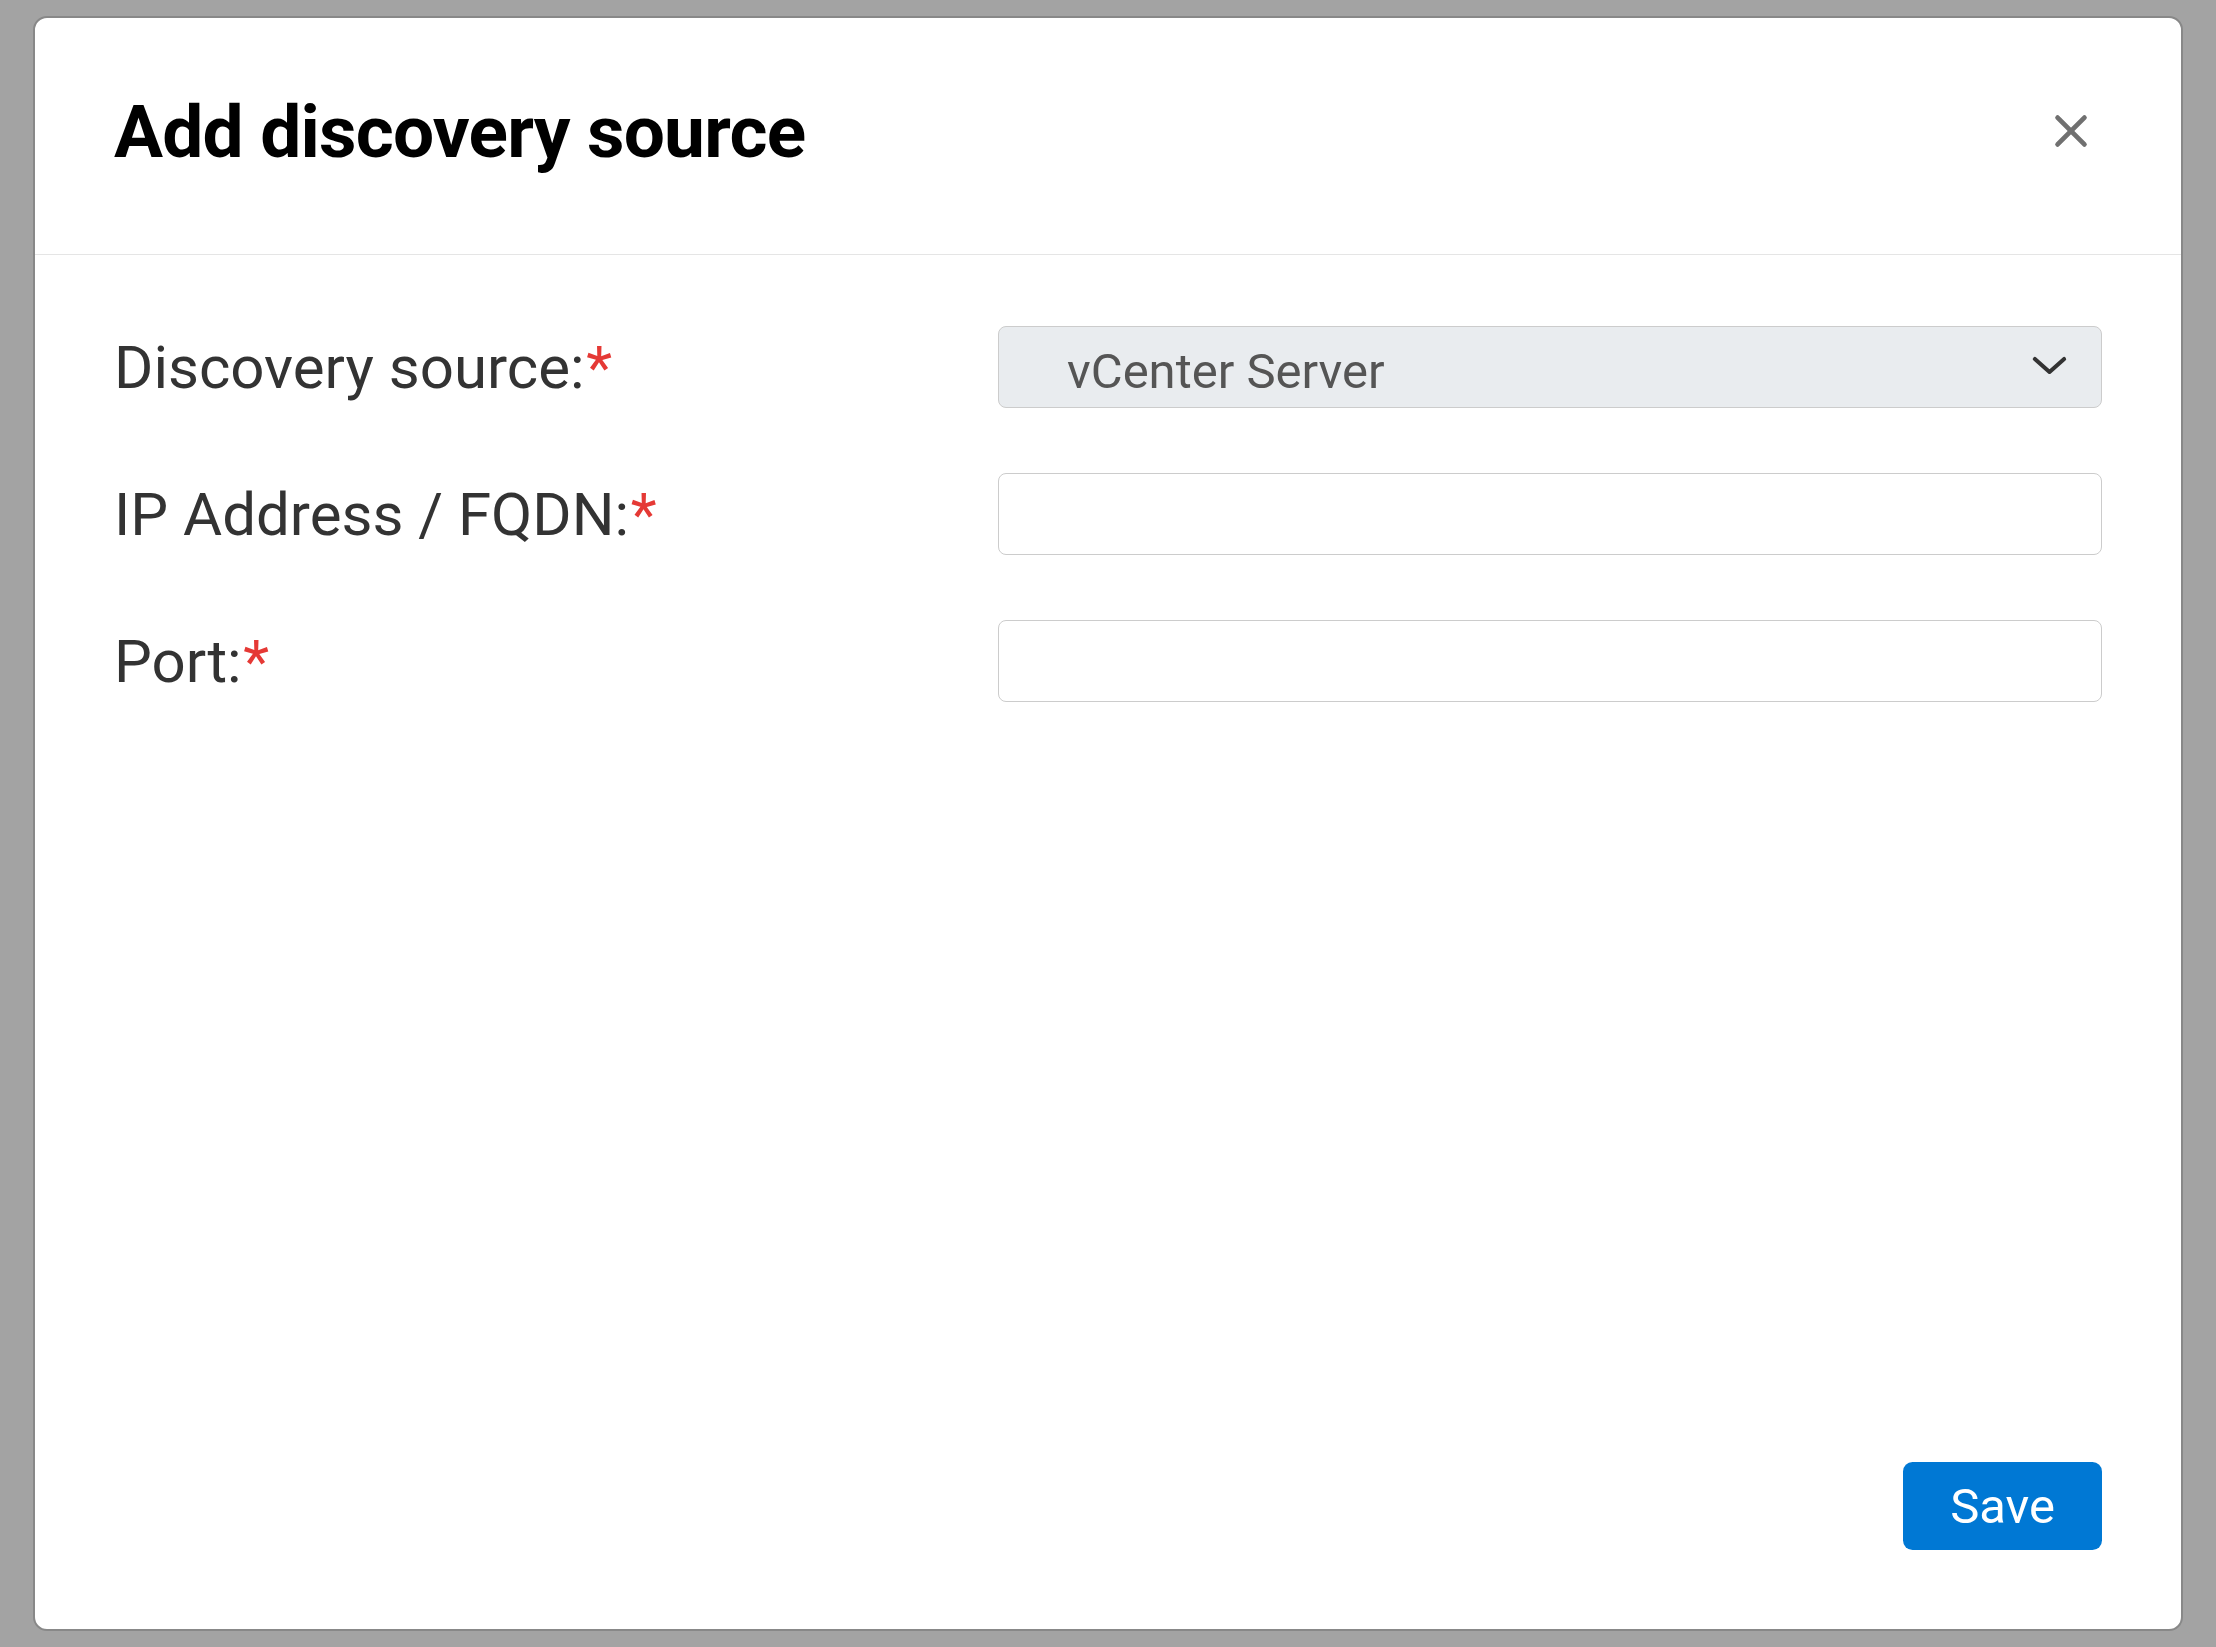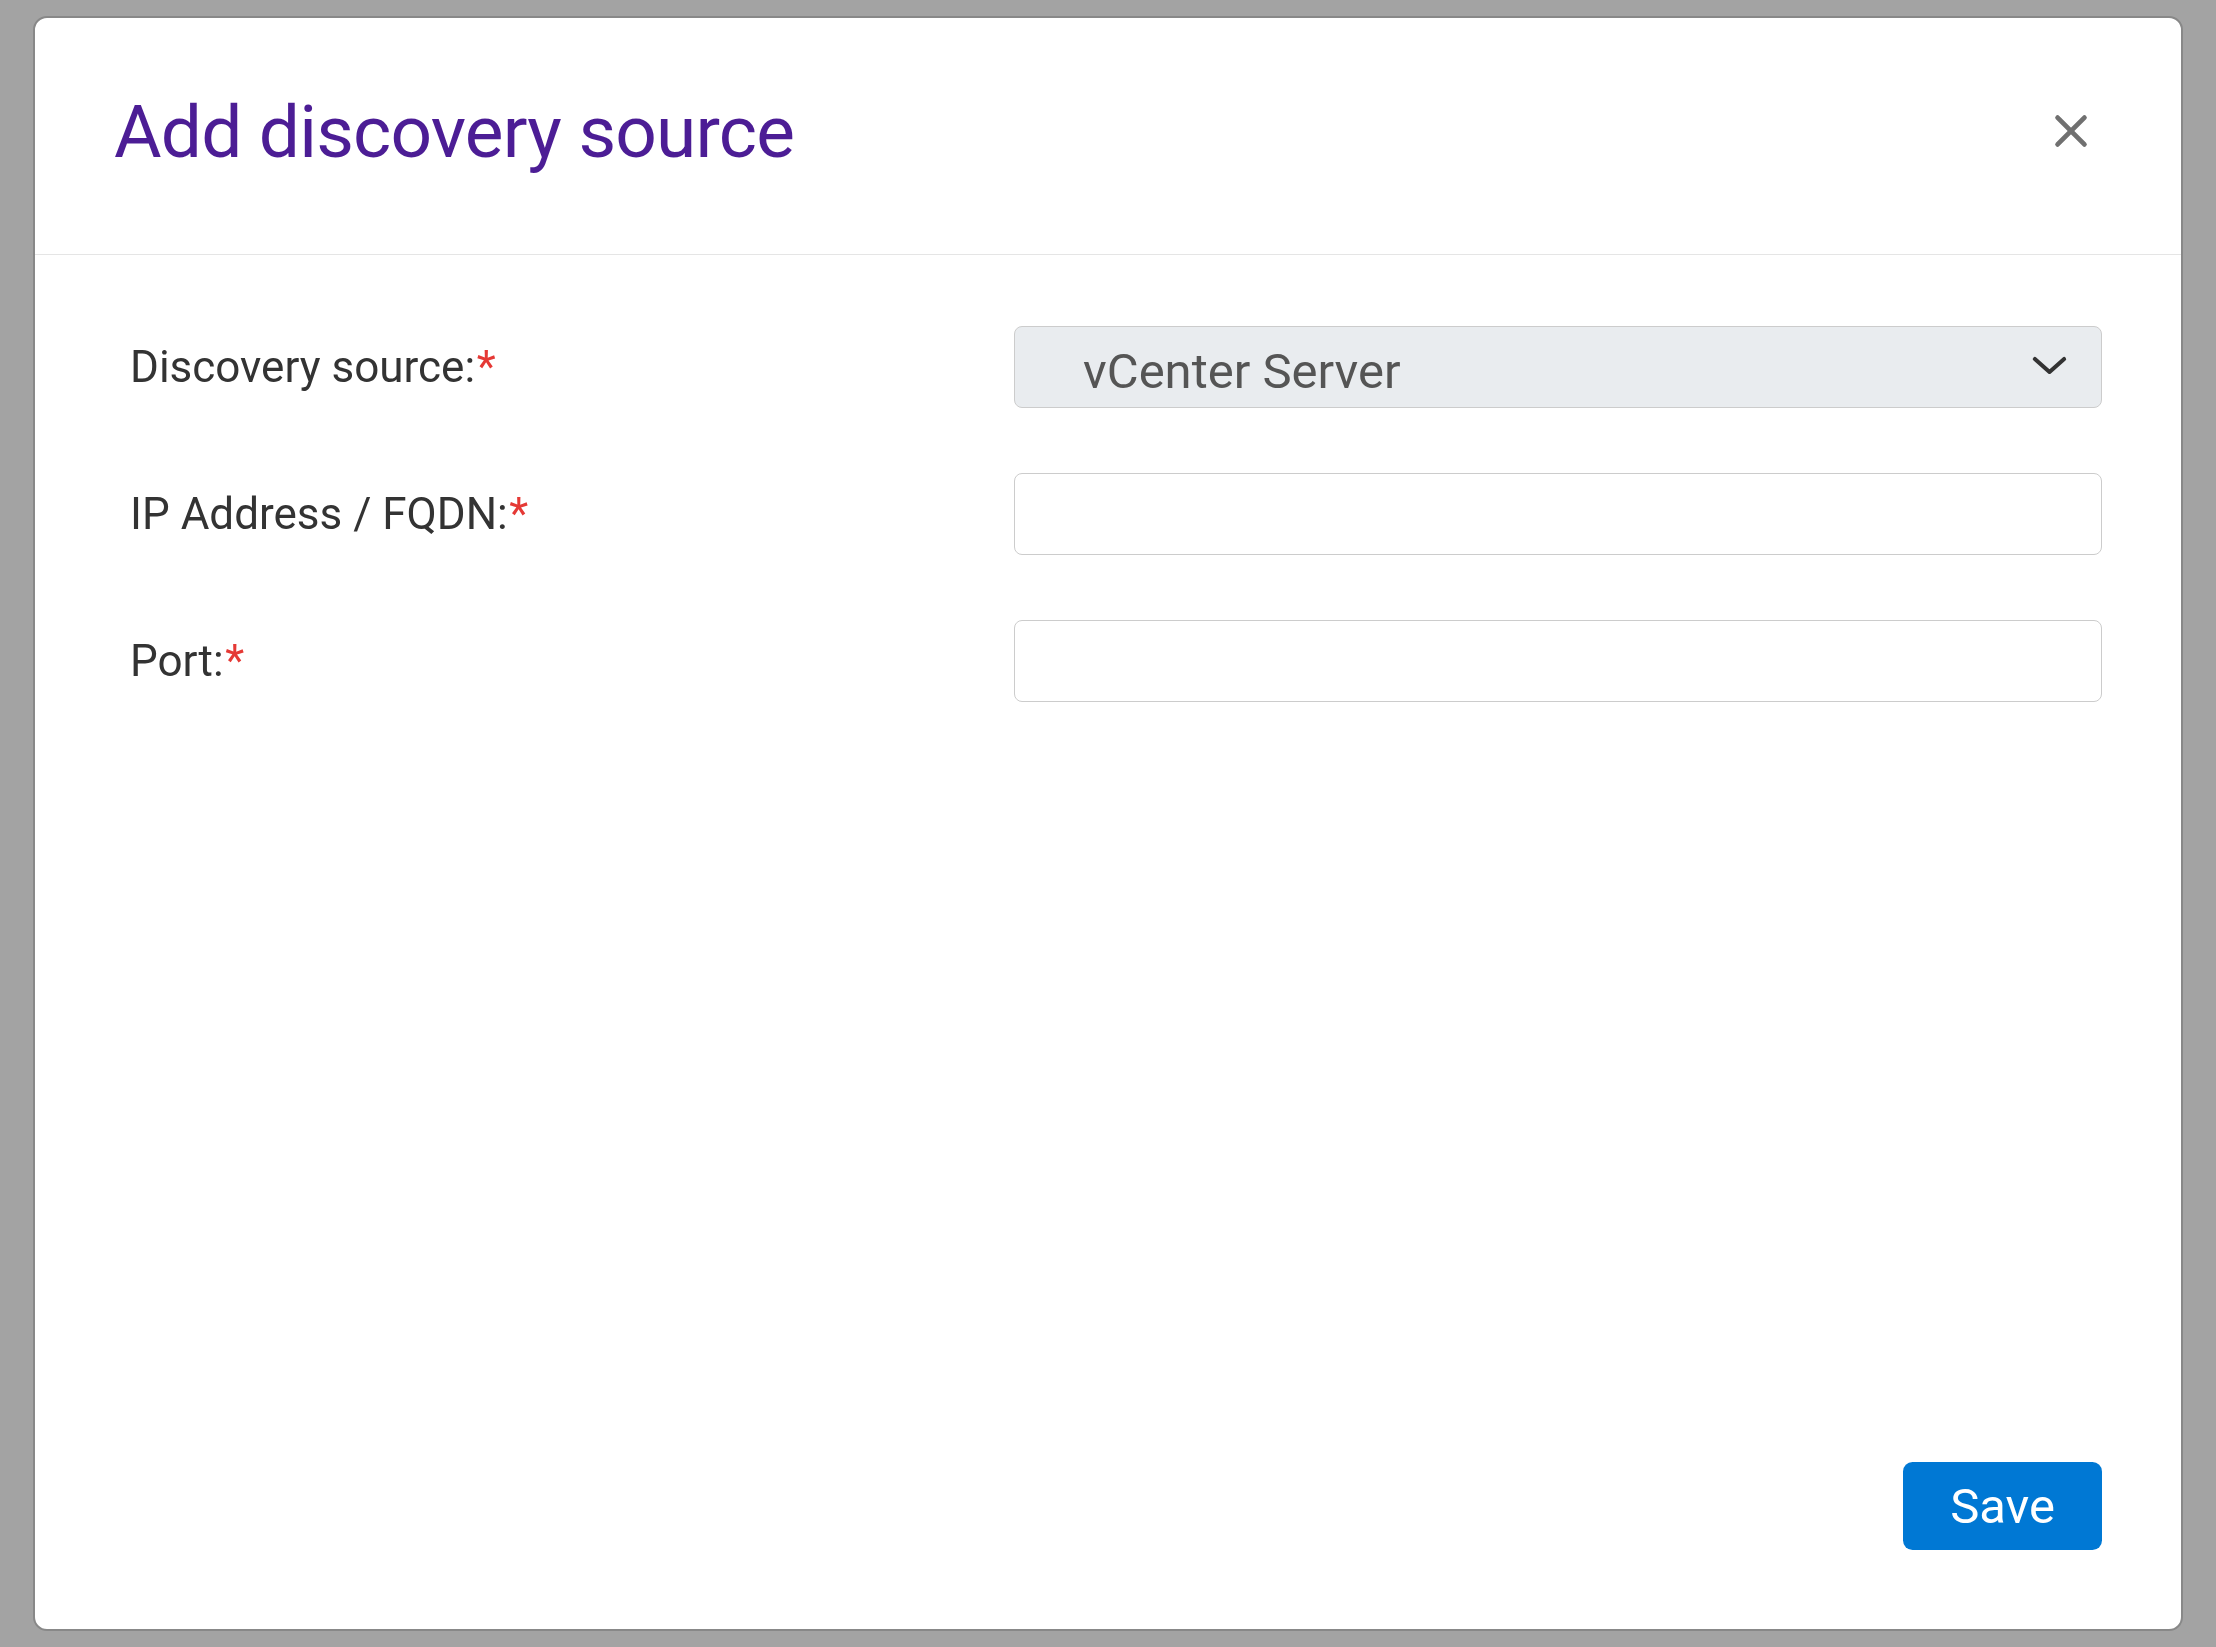--- a/index.html
+++ b/index.html
@@ -44,22 +44,22 @@
     .modal-header {
       display: flex;
       justify-content: space-between;
       align-items: center;
       padding: 71px 79px 79px 79px;
       border-bottom: 1.6px solid #e5e5e5;
     }
     
     .modal-title {
       font-size: 73px;
-      font-weight: 400;
-      color: #4c1d95;
+      font-weight: 700;
+      color: #000000;
       letter-spacing: -0.8px;
     }
     
     .close-btn {
       background: none;
       border: none;
       cursor: pointer;
       color: #707070;
       display: flex;
       align-items: center;
@@ -79,24 +79,23 @@
     
     .form-row {
       display: flex;
       align-items: center;
       margin-bottom: 65px;
     }
     
     .form-label {
       width: 884px;
       flex-shrink: 0;
-      font-size: 44px;
+      font-size: 60px;
       color: #333333;
       font-weight: 400;
-      margin-left: 16px;
     }
     
     .required-asterisk {
       color: #e53935;
       margin-left: 1.6px;
     }
     
     .form-control {
       flex: 1;
       height: 82px;

